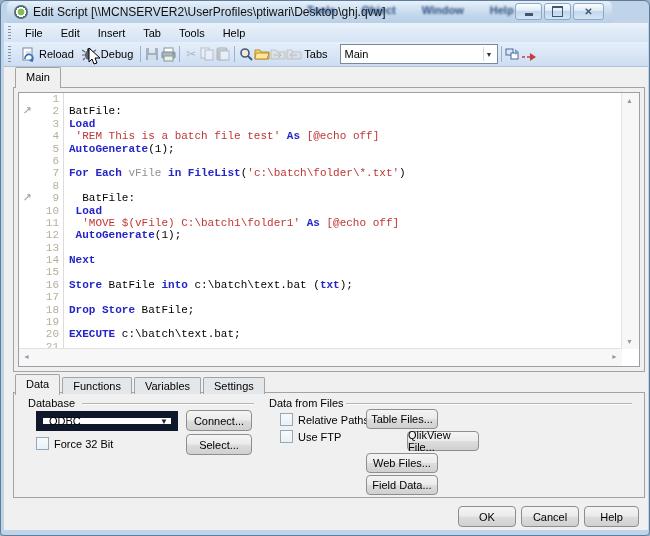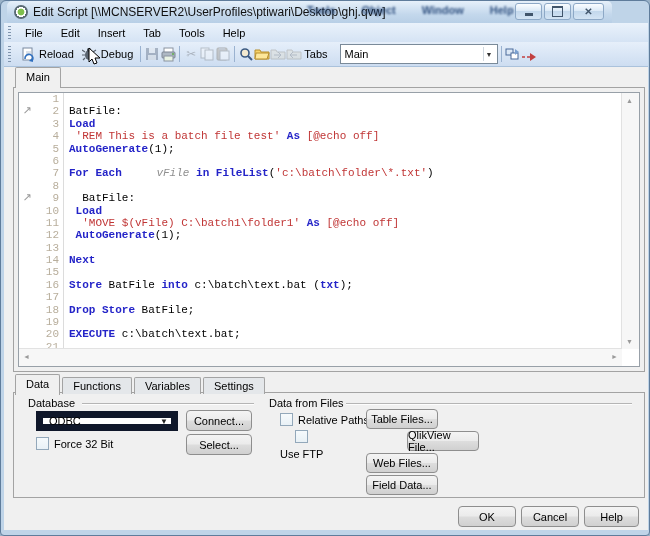--- a/index.html
+++ b/index.html
@@ -54,21 +54,21 @@
   .ed-text{position:absolute;left:0;top:0;right:17px;bottom:17px;overflow:hidden;
     font-family:"Liberation Mono",monospace;font-size:11px;line-height:12.4px;}
   .ed-row{display:flex;height:12.4px;white-space:pre;}
   .ed-marker{width:16px;text-align:center;color:#9a9a9a;font-size:11px;flex:0 0 16px;
     font-family:"DejaVu Sans",sans-serif;}
   .ed-num{width:24px;flex:0 0 24px;text-align:right;color:#b8ae9c;padding-right:4px;
     border-right:1px solid #dcdcdc;}
   .ed-code{padding-left:5px;}
   .tk-k{color:#2424c8;font-weight:bold;}
   .tk-s{color:#c03535;}
-  .tk-v{color:#8f8f8f;font-style:italic;margin-left:28px;}
+  .tk-v{color:#8f8f8f;}
   .tk-p{color:#000;}
   .vscroll{position:absolute;right:0;top:0;bottom:17px;width:17px;background:#f7f7f7;border-left:1px solid #e2e2e2;}
   .hscroll{position:absolute;left:0;right:17px;bottom:0;height:17px;background:#f7f7f7;border-top:1px solid #e2e2e2;}
   .scr-arrow{position:absolute;width:15px;height:15px;color:#9a9a9a;font-size:7px;display:flex;
     align-items:center;justify-content:center;}
   
   .tabstrip-bottom{position:absolute;left:11px;top:351px;height:19px;display:flex;z-index:2;}
   #data-page{left:9px;top:369px;width:632px;height:106px;}
   .grp-label{position:absolute;font-size:11px;color:#000;}
   .grp-line{position:absolute;height:1px;background:#b5b5b5;box-shadow:0 1px 0 #fdfdfd;}
@@ -292,21 +292,21 @@
       </div>
       <div class="btn" style="left:172px;top:41px;width:66px;">Select...</div>
 
       <span class="grp-label" style="left:255px;top:4px;">Data from Files</span>
       <div class="grp-line" style="left:332px;right:12px;top:10px;"></div>
 
       <div class="checkrow" style="left:266px;top:20px;">
         <span class="checkbox"></span>
         <span>Relative Paths</span>
       </div>
-      <div class="checkrow" style="left:266px;top:37px;flex-direction:column;">
+      <div class="checkrow" style="left:266px;top:37px;">
         <span class="checkbox"></span>
         <span>Use FTP</span>
       </div>
       <div id="file-buttons">
           <div class="btn" style="left: 352px; top: 16px; width: 72px; height: 20px;">Table Files...</div>
           <div class="btn" style="left: 352px; top: 38px; width: 72px; height: 20px; margin-left: 41px;">QlikView File...</div>
           <div class="btn" style="left: 352px; top: 60px; width: 72px; height: 20px;">Web Files...</div>
           <div class="btn" style="left: 352px; top: 82px; width: 72px; height: 20px;">Field Data...</div>
         </div>
     </div>

